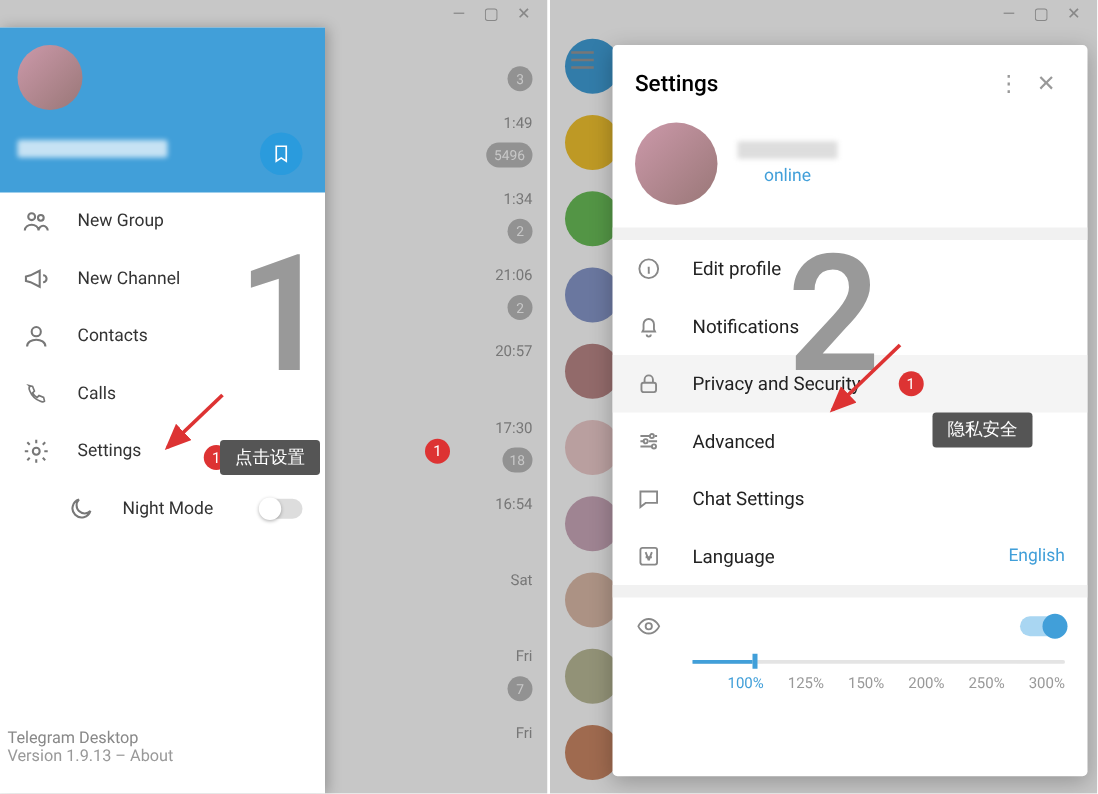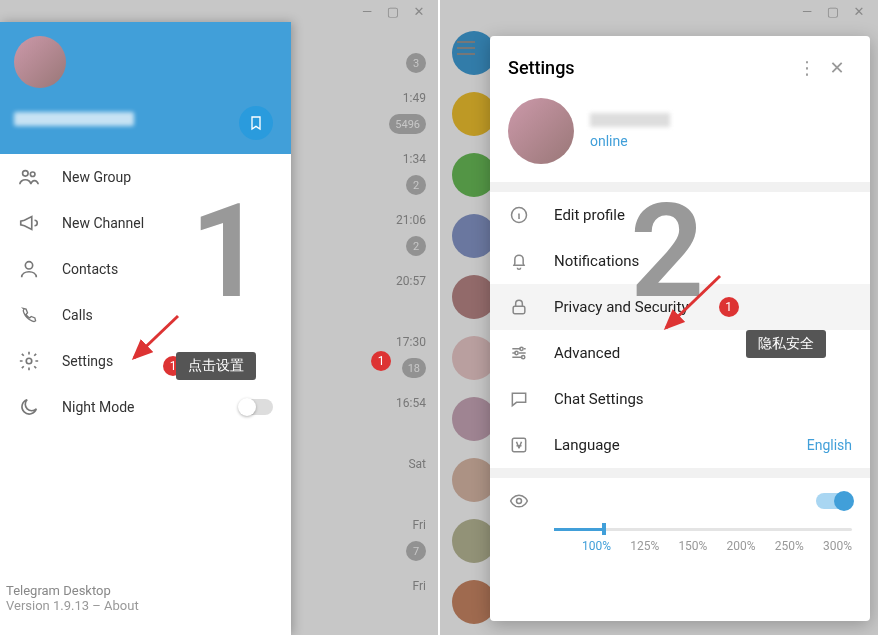--- a/index.html
+++ b/index.html
@@ -16,42 +16,42 @@
   .dim-overlay { position: absolute; inset: 0; background: rgba(0,0,0,0.22); z-index: 5; }
   .chat-item { display: flex; align-items: center; padding: 8px 12px; height: 61px; position: relative; }
   .chat-item .avatar { width: 44px; height: 44px; border-radius: 50%; background: #ccc; flex-shrink: 0; margin-right: 10px; overflow: hidden; display: flex; align-items: center; justify-content: center; font-size: 20px; color: #fff; }
   .chat-item .body { flex:1; min-width:0; }
   .chat-item .line1 { font-size: 14px; color: #222; overflow:hidden; text-overflow:ellipsis; white-space:nowrap; }
   .chat-item .line2 { font-size: 13px; color: #888; overflow:hidden; text-overflow:ellipsis; white-space:nowrap; }
   .chat-item .meta { position: absolute; right: 12px; top: 8px; font-size: 12px; color: #999; }
   .chat-item .badge { position: absolute; right: 12px; bottom: 10px; min-width: 20px; height: 20px; border-radius: 10px; background: #bbb; color: #fff; font-size: 11px; display:flex; align-items:center; justify-content:center; padding: 0 6px; }
 
   
-  .drawer { position: absolute; left:0; top:22px; bottom:0; width: 291px; background: #fff; z-index: 10; box-shadow: 2px 0 10px rgba(0,0,0,.25); display:flex; flex-direction:column; }
+  .drawer { position: absolute; left:0; top:22px; bottom:0; width: 260px; background: #fff; z-index: 10; box-shadow: 2px 0 10px rgba(0,0,0,.25); display:flex; flex-direction:column; }
   .drawer-header { height: 132px; background: #419fd9; position: relative; padding: 14px; }
   .drawer-header .avatar-lg { width: 52px; height: 52px; border-radius: 50%; background: #9ab; overflow:hidden; background:linear-gradient(135deg,#c9a,#977); }
   .drawer-header .name { margin-top: 24px; width: 120px; height: 14px; background: rgba(255,255,255,.7); border-radius: 2px; filter: blur(2px); }
   .drawer-header .bookmark { position:absolute; right:18px; bottom:14px; width:34px; height:34px; border-radius:50%; background:#2a9bdd; display:flex; align-items:center; justify-content:center; color:#fff; }
   .drawer-item { display:flex; align-items:center; padding: 12px 18px; gap: 22px; font-size:14px; color:#333; cursor:pointer; }
   .drawer-item .ico { width: 22px; height: 22px; display:flex; align-items:center; justify-content:center; color:#777; }
-  .drawer-item.toggle { justify-content: center; }
+  .drawer-item.toggle { justify-content: center; margin-left: 36px; }
   .toggle-switch { width: 34px; height: 16px; border-radius: 8px; background: #ddd; position: relative; margin-left:auto; }
   .toggle-switch::after { content:''; width:18px; height:18px; border-radius:50%; background:#fff; box-shadow:0 1px 3px rgba(0,0,0,.3); position:absolute; top:-1px; left:-1px; }
   .drawer-footer { margin-top:auto; padding: 14px 6px 22px; font-size:13px; color:#999; }
   .drawer-footer .app { color:#888; }
 
   
   .settings-panel { position:absolute; left:50px; right:8px; top:36px; bottom:14px; background:#fff; border-radius:4px; box-shadow:0 4px 18px rgba(0,0,0,.25); z-index:10; overflow:hidden; display:flex; flex-direction:column; }
   .settings-header { display:flex; align-items:center; padding: 16px 18px 6px; }
   .settings-header h2 { font-size:18px; font-weight:500; flex:1; }
   .header-btn { width:30px; height:30px; display:flex; align-items:center; justify-content:center; color:#999; cursor:pointer; font-size:18px; }
   .profile-row { display:flex; align-items:center; padding: 10px 18px 18px; gap:16px; }
   .profile-row .avatar { width:66px; height:66px; border-radius:50%; background:linear-gradient(135deg,#c9a,#977); }
   .profile-row .texts .name { width: 80px; height: 14px; background: #ddd; filter: blur(2px); margin-bottom:6px; }
-  .profile-row .status { color:#419fd9; font-size:14px; }
+  .profile-row .status { color:#419fd9; font-size:14px;text-align:center; }
   .sep { height: 10px; background: #f1f1f1; }
   .settings-item { display:flex; align-items:center; padding: 12px 18px; gap:24px; font-size:15px; color:#222; cursor:pointer; }
   .settings-item .ico { width:22px; height:22px; display:flex;align-items:center;justify-content:center; color:#888; }
   .settings-item .right { margin-left:auto; color:#419fd9; font-size:14px; }
   .toggle-on { width:36px; height:16px; border-radius:8px; background:#a9d6f2; position:relative; margin-left:auto; }
   .toggle-on::after { content:''; width:20px; height:20px; border-radius:50%; background:#419fd9; position:absolute; right:-2px; top:-2px; }
   .scale-row { padding: 4px 18px 14px 64px; display:flex; flex-direction:column; gap:8px; }
   .scale-bar { height:3px; background:#e4e4e4; border-radius:2px; position:relative; }
   .scale-bar::before { content:''; position:absolute; left:0; width:16%; height:100%; background:#419fd9; }
   .scale-bar::after { content:''; position:absolute; left:16%; top:-5px; width:4px; height:12px; background:#419fd9; }

